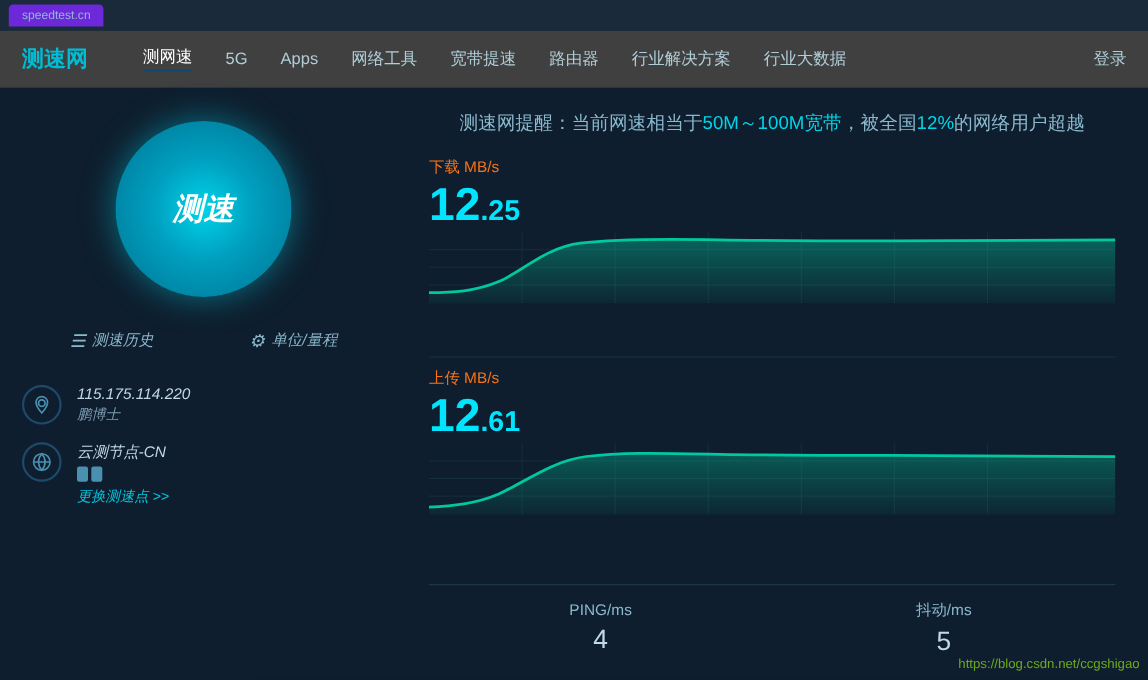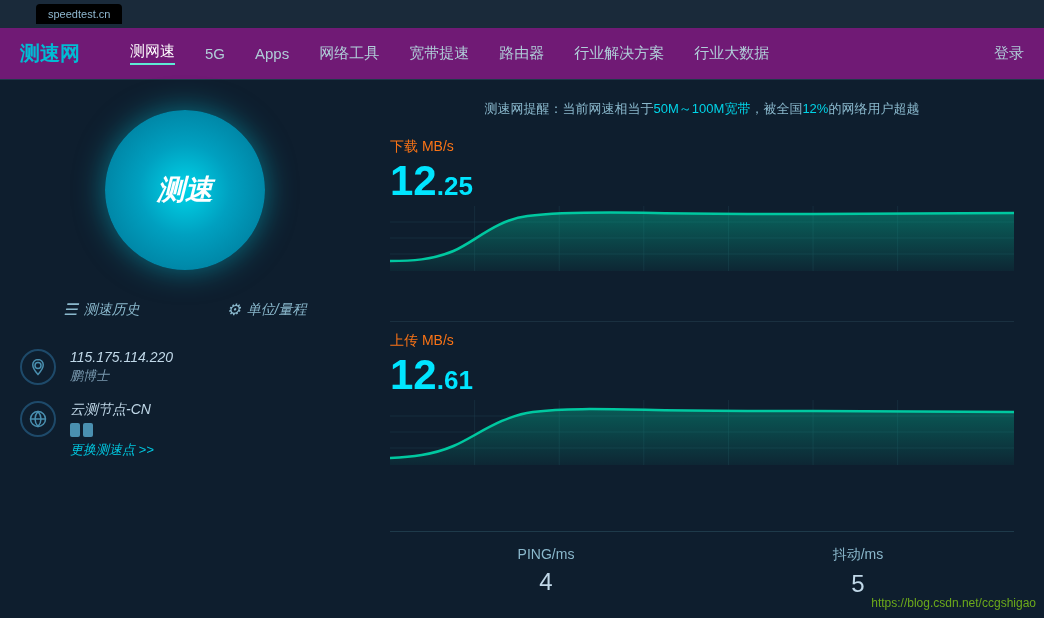--- a/index.html
+++ b/index.html
@@ -14,31 +14,30 @@
 
     
     .tab-bar {
       background: #1a2a3a;
       height: 28px;
       display: flex;
       align-items: center;
       padding: 0 8px;
     }
     .tab-item {
-      background: #000000;
+      background: #6d28d9;
       color: #8fb8d0;
       font-size: 11px;
       padding: 4px 12px;
       border-radius: 4px 4px 0 0;
-      margin-left: 28px;
     }
 
     
     .navbar {
-      background: #701a75;
+      background: #404040;
       border-bottom: 1px solid #1e3a4a;
       height: 52px;
       display: flex;
       align-items: center;
       padding: 0 20px;
       gap: 30px;
     }
     .logo {
       color: #00bcd4;
       font-size: 20px;
@@ -46,21 +45,21 @@
       margin-right: 20px;
     }
     .nav-item {
       color: #b0cdd8;
       font-size: 15px;
       cursor: pointer;
       white-space: nowrap;
     }
     .nav-item.active {
       color: #fff;
-      border-bottom: 2px solid #5eead4;
+      border-bottom: 2px solid #0c4a6e;
       padding-bottom: 2px;
     }
     .nav-login {
       margin-left: auto;
       color: #b0cdd8;
       font-size: 15px;
     }
 
     
     .main {
@@ -176,21 +175,21 @@
     .right-panel {
       flex: 1;
       padding: 20px 30px 20px 20px;
       display: flex;
       flex-direction: column;
     }
 
     
     .notice-bar {
       color: #8ab8cc;
-      font-size: 13px;
+      font-size: 17px;
       margin-bottom: 20px;
       text-align: center;
     }
     .notice-highlight {
       color: #00d4e8;
     }
     .notice-highlight2 {
       color: #00d4e8;
     }
 

